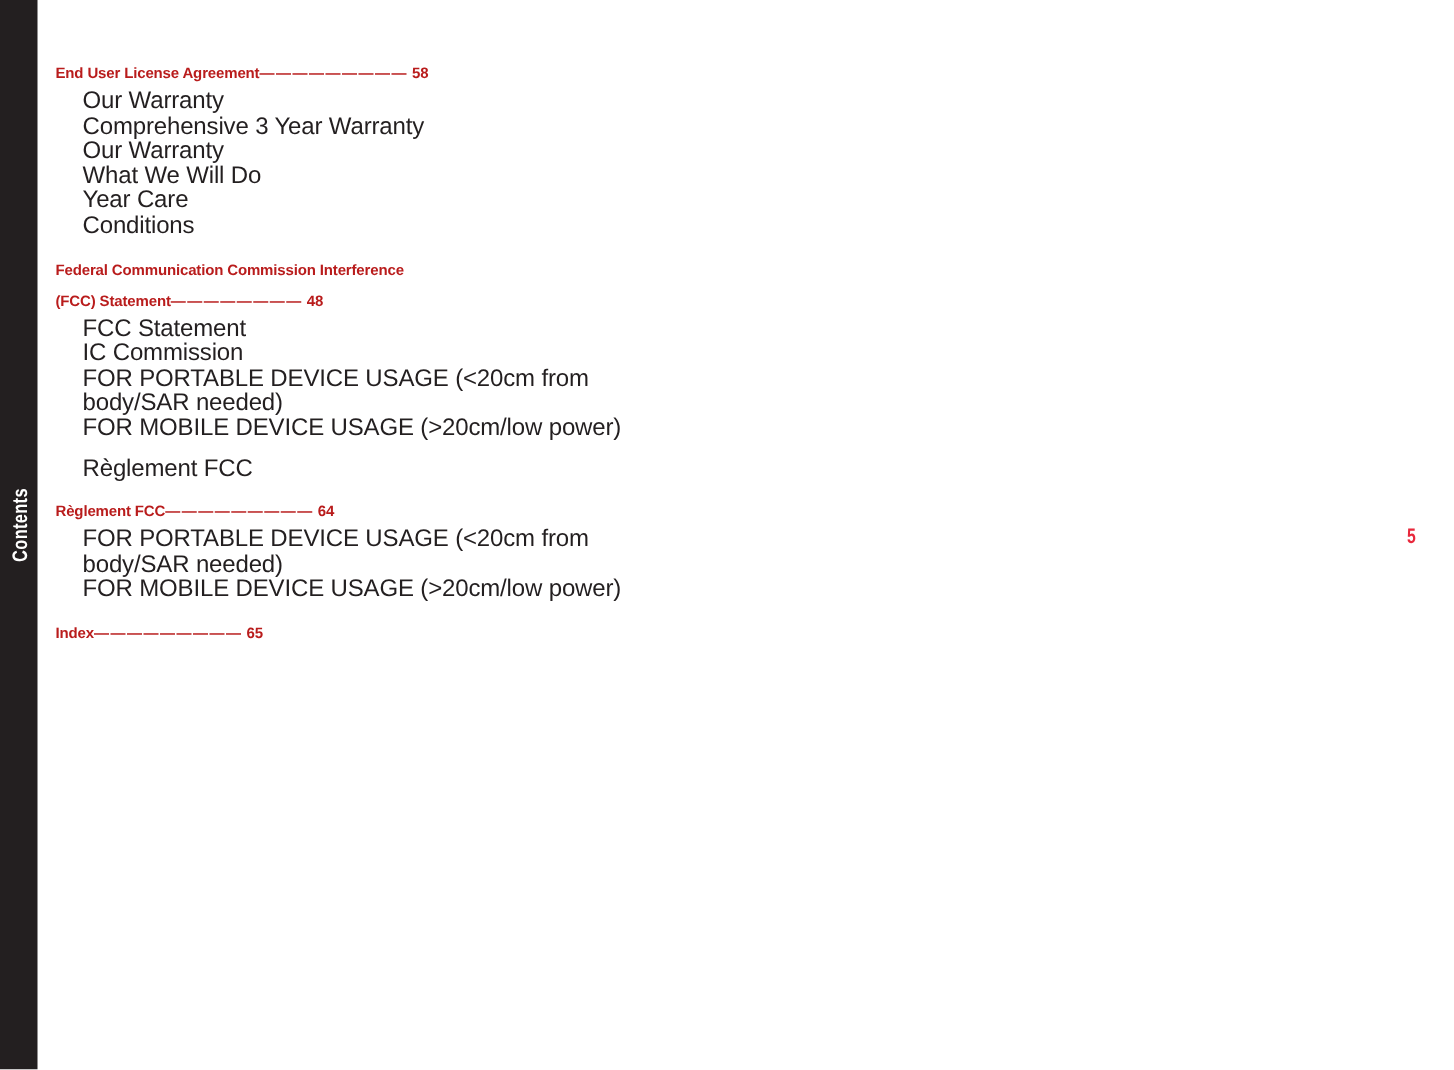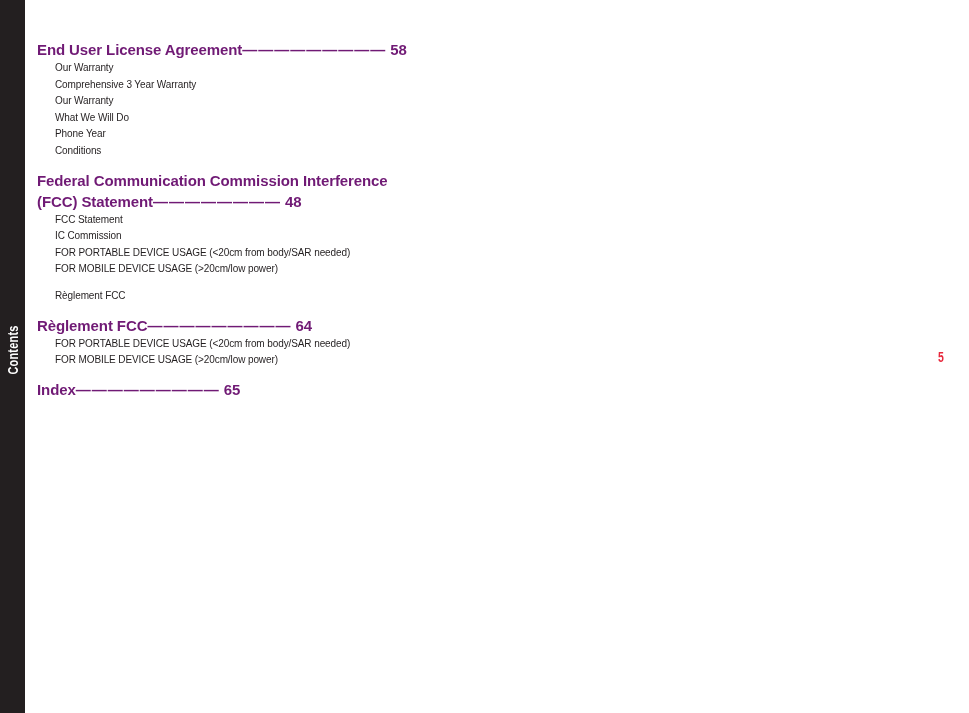--- a/index.html
+++ b/index.html
@@ -64,42 +64,42 @@
     top: 39px;
     width: 430px;
   }
   .toc-group {
     margin-bottom: 10px;
   }
   .toc-group:last-child {
     margin-bottom: 12px;
   }
   .toc-heading {
-    color: #701a75;
-    font-size: 15px;
+    color: #b91c1c;
+    font-size: 10px;
     font-weight: bold;
     line-height: 21px;
     letter-spacing: -0.1px;
     margin: 0;
   }
   .toc-heading .leader {
     letter-spacing: 1px;
     font-weight: bold;
   }
   .toc-heading .pagenum {
     font-weight: bold;
   }
   .toc-subitems {
     list-style: none;
     margin: 0;
     padding: 0 0 0 18px;
   }
   .toc-subitem {
     color: #231f20;
-    font-size: 10px;
+    font-size: 16px;
     font-weight: normal;
     line-height: 16.6px;
     letter-spacing: -0.1px;
   }
 </style>
 </head>
 <body>
 
 <div id="side-tab">
   <div id="side-tab-label">Contents</div>
@@ -108,21 +108,21 @@
 <div id="page-number">5</div>
 
 <div id="toc">
     <div class="toc-group">
       <div class="toc-heading"><span>End User License Agreement</span><span class="leader">—————————</span> <span class="pagenum">58</span></div>
       <ul class="toc-subitems">
         <li class="toc-subitem">Our Warranty</li>
         <li class="toc-subitem">Comprehensive 3 Year Warranty</li>
         <li class="toc-subitem">Our Warranty</li>
         <li class="toc-subitem">What We Will Do</li>
-        <li class="toc-subitem">Phone Year</li>
+        <li class="toc-subitem">Year Care</li>
         <li class="toc-subitem">Conditions</li>
       </ul>
     </div>
     <div class="toc-group">
       <div class="toc-heading"><span>Federal Communication Commission Interference</span><br><span>(FCC) Statement</span><span class="leader">————————</span> <span class="pagenum">48</span></div>
       <ul class="toc-subitems">
         <li class="toc-subitem">FCC Statement</li>
         <li class="toc-subitem">IC Commission</li>
         <li class="toc-subitem">FOR PORTABLE DEVICE USAGE (&lt;20cm from body/SAR needed)</li>
         <li class="toc-subitem">FOR MOBILE DEVICE USAGE (&gt;20cm/low power)</li>

